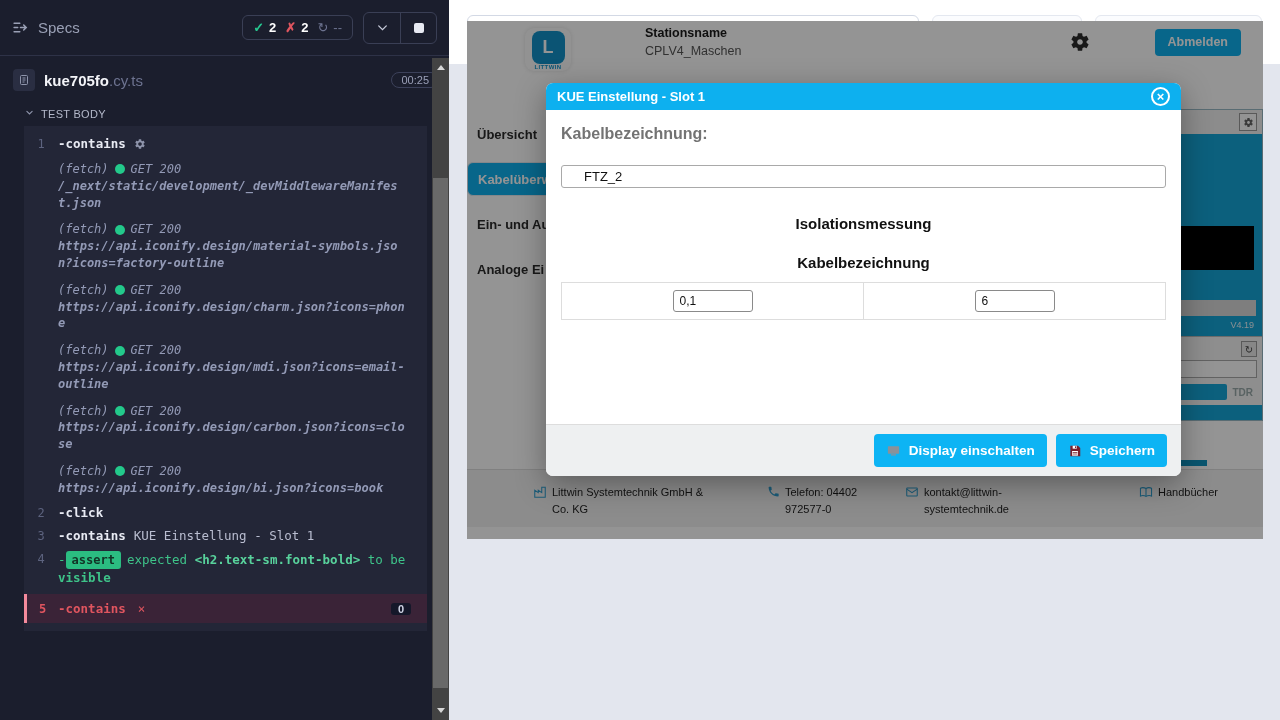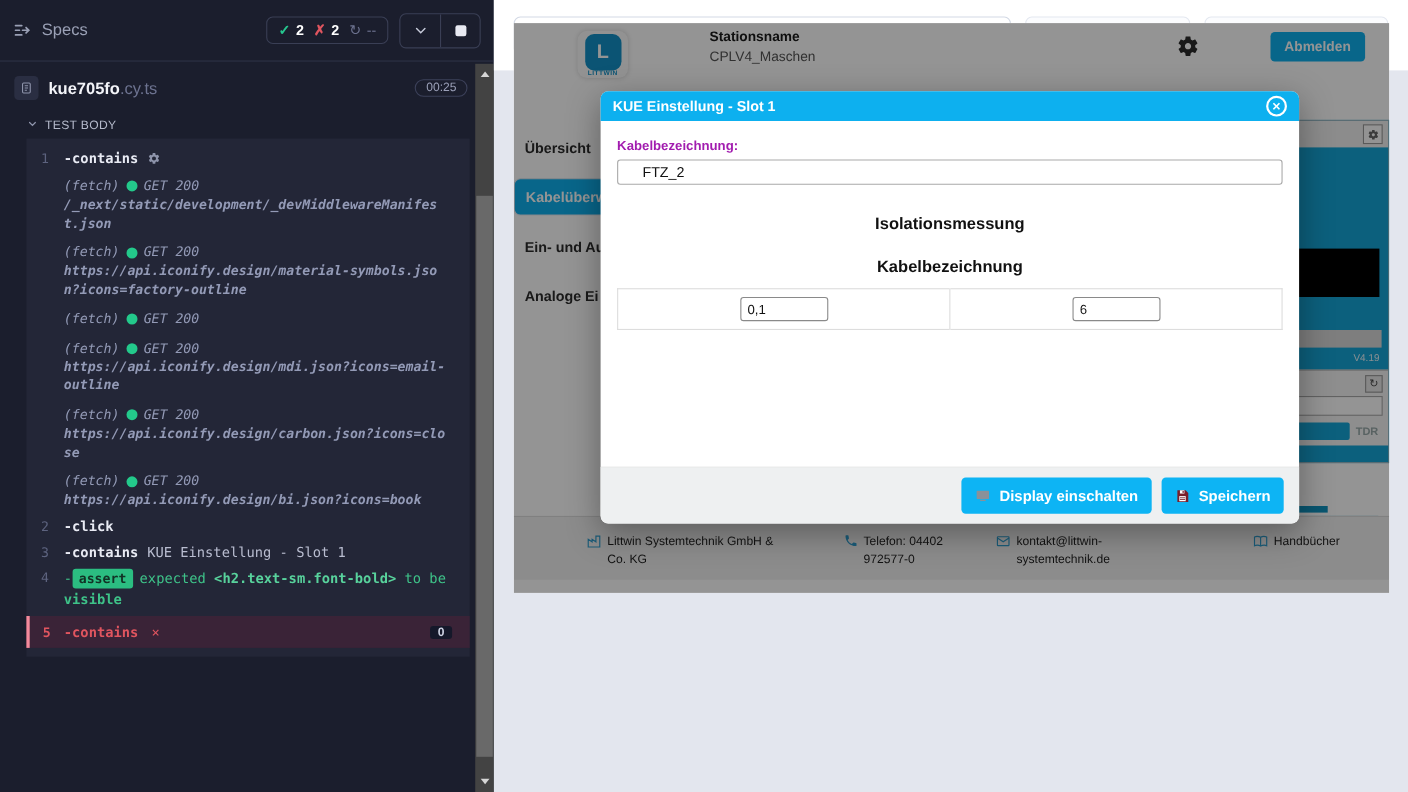--- a/index.html
+++ b/index.html
@@ -14,21 +14,21 @@
   .stat { display:flex; align-items:center; gap:5px; }
   .s-pass { color:#26c78f; font-size:13px; }
   .s-fail { color:#e0555f; font-size:13px; }
   .s-pend { color:#6d7390; font-weight:normal; }
   .pend-num { color:#6d7390; font-weight:normal; }
   .ctrl-group { display:flex; border:1px solid #3a3f55; border-radius:6px; overflow:hidden; }
   .ctrl-btn { width:36px; height:30px; display:flex; align-items:center; justify-content:center; cursor:pointer; }
   .ctrl-btn + .ctrl-btn { border-left:1px solid #3a3f55; }
   .stop-sq { width:10px; height:10px; background:#e8eaf2; border-radius:2px; }
 
-  .spec-row { display:flex; align-items:center; gap:9px; padding:13px 24px 13px 13px; }
+  .spec-row { display:flex; align-items:center; gap:9px; padding:13px 10px 13px 13px; }
   .file-ico { width:22px; height:22px; background:#2a2e42; border-radius:4px; display:flex; align-items:center; justify-content:center; }
   .spec-name { font-size:15px; font-weight:bold; color:#f3f4f8; }
   .spec-ext { font-size:15px; color:#6d7390; font-weight:normal; }
   .time-badge { margin-left:auto; border:1px solid #3c415a; border-radius:11px; padding:1px 9px; font-size:11px; color:#9ba0b8; }
 
   .tb-header { display:flex; align-items:flex-start; gap:7px; padding:4px 13px 6px; font-size:11px; color:#b4b9ca; letter-spacing:.3px; cursor:pointer;margin-left:12px; }
 
   .cmds { background:#232637; margin:0 22px 0 24px; padding:4px 0 8px; font-family:"DejaVu Sans Mono","Liberation Mono",monospace; }
   .crow { display:flex; padding:6px 8px 2px 0; cursor:pointer; }
   .lnum { width:34px; text-align:center; flex-shrink:0; color:#5d637f; font-size:12px; padding-top:1px; }
@@ -111,21 +111,21 @@
   .f-company { left:66px; width:172px; } .f-phone { left:300px; width:122px; }
   .f-email { left:438px; width:140px; } .f-books { left:672px; }
 
   .overlay { position:absolute; inset:0; background:rgba(0,0,0,.42); z-index:5; }
 
   
   .modal { position:absolute; left:79px; top:62px; width:635px; height:393px; background:#fff; border-radius:7px; box-shadow:0 8px 30px rgba(0,0,0,.35); z-index:10; display:flex; flex-direction:column; }
   .m-title { height:27px; background:#0db0ef; border-radius:7px 7px 0 0; display:flex; align-items:center; padding:0 11px; color:#fff; font-size:13px; font-weight:bold; }
   .m-close { margin-left:auto; width:19px; height:19px; border:2px solid #fff; border-radius:50%; display:flex; align-items:center; justify-content:center; font-size:13px; font-weight:bold; cursor:pointer; line-height:1; }
   .m-body { padding:11px 15px 0; }
-  .m-label { font-size:12px; font-weight:bold; color:#a21caf; margin:4px 0 6px; }
+  .m-label { font-size:16px; font-weight:bold; color:#737373; margin:4px 0 22px; }
   .kabel-input { width:100%; height:23px; border:1px solid #a9a9a9; border-radius:3px; font-size:13px; padding:0 22px; color:#111; font-family:"Liberation Sans",sans-serif; }
   .sec-title { text-align:center; font-weight:bold; font-size:15px; color:#111; margin:27px 0 11px; }
   .sec-title.second { margin-top:22px; }
   table.mtab { width:100%; border-collapse:collapse; border:1px solid #ddd; }
   .mtab th { width:50%; background:#f6f7f8; border-bottom:1px solid #ddd; font-size:12px; font-weight:bold; color:#111; padding:8px 0; text-align:center; }
   .mtab th + th, .mtab td + td { border-left:1px solid #ddd; }
   .mtab td { padding:7px 0; text-align:center; }
   .mtab td input { width:80px; height:22px; border:1px solid #8a8a8a; border-radius:3px; font-size:12px; padding:0 6px; color:#111; font-family:"Liberation Sans",sans-serif; }
   .m-footer { margin-top:auto; height:52px; background:#eef0f1; border-top:1px solid #ddd; border-radius:0 0 7px 7px; display:flex; align-items:center; justify-content:flex-end; gap:9px; padding:0 14px; }
   .m-btn { background:#0db4f4; color:#fff; border:none; border-radius:4px; height:33px; padding:0 12px; font-size:13.5px; font-weight:bold; display:flex; align-items:center; gap:8px; cursor:pointer; font-family:"Liberation Sans",sans-serif; }
@@ -223,20 +223,21 @@
               <span>GET 200</span>
             </div>
           <div class="furl">https://api.iconify.design/material-symbols.json?icons=factory-outline</div>
         </div>
         <div class="flog">
           <div class="flog-head">
               <span>(fetch)</span>
               <span class="dot"></span>
               <span>GET 200</span>
             </div>
+          <div class="furl">https://api.iconify.design/charm.json?icons=phone</div>
         </div>
         <div class="flog">
           <div class="flog-head">
               <span>(fetch)</span>
               <span class="dot"></span>
               <span>GET 200</span>
             </div>
           <div class="furl">https://api.iconify.design/mdi.json?icons=email-outline</div>
         </div>
         <div class="flog">

